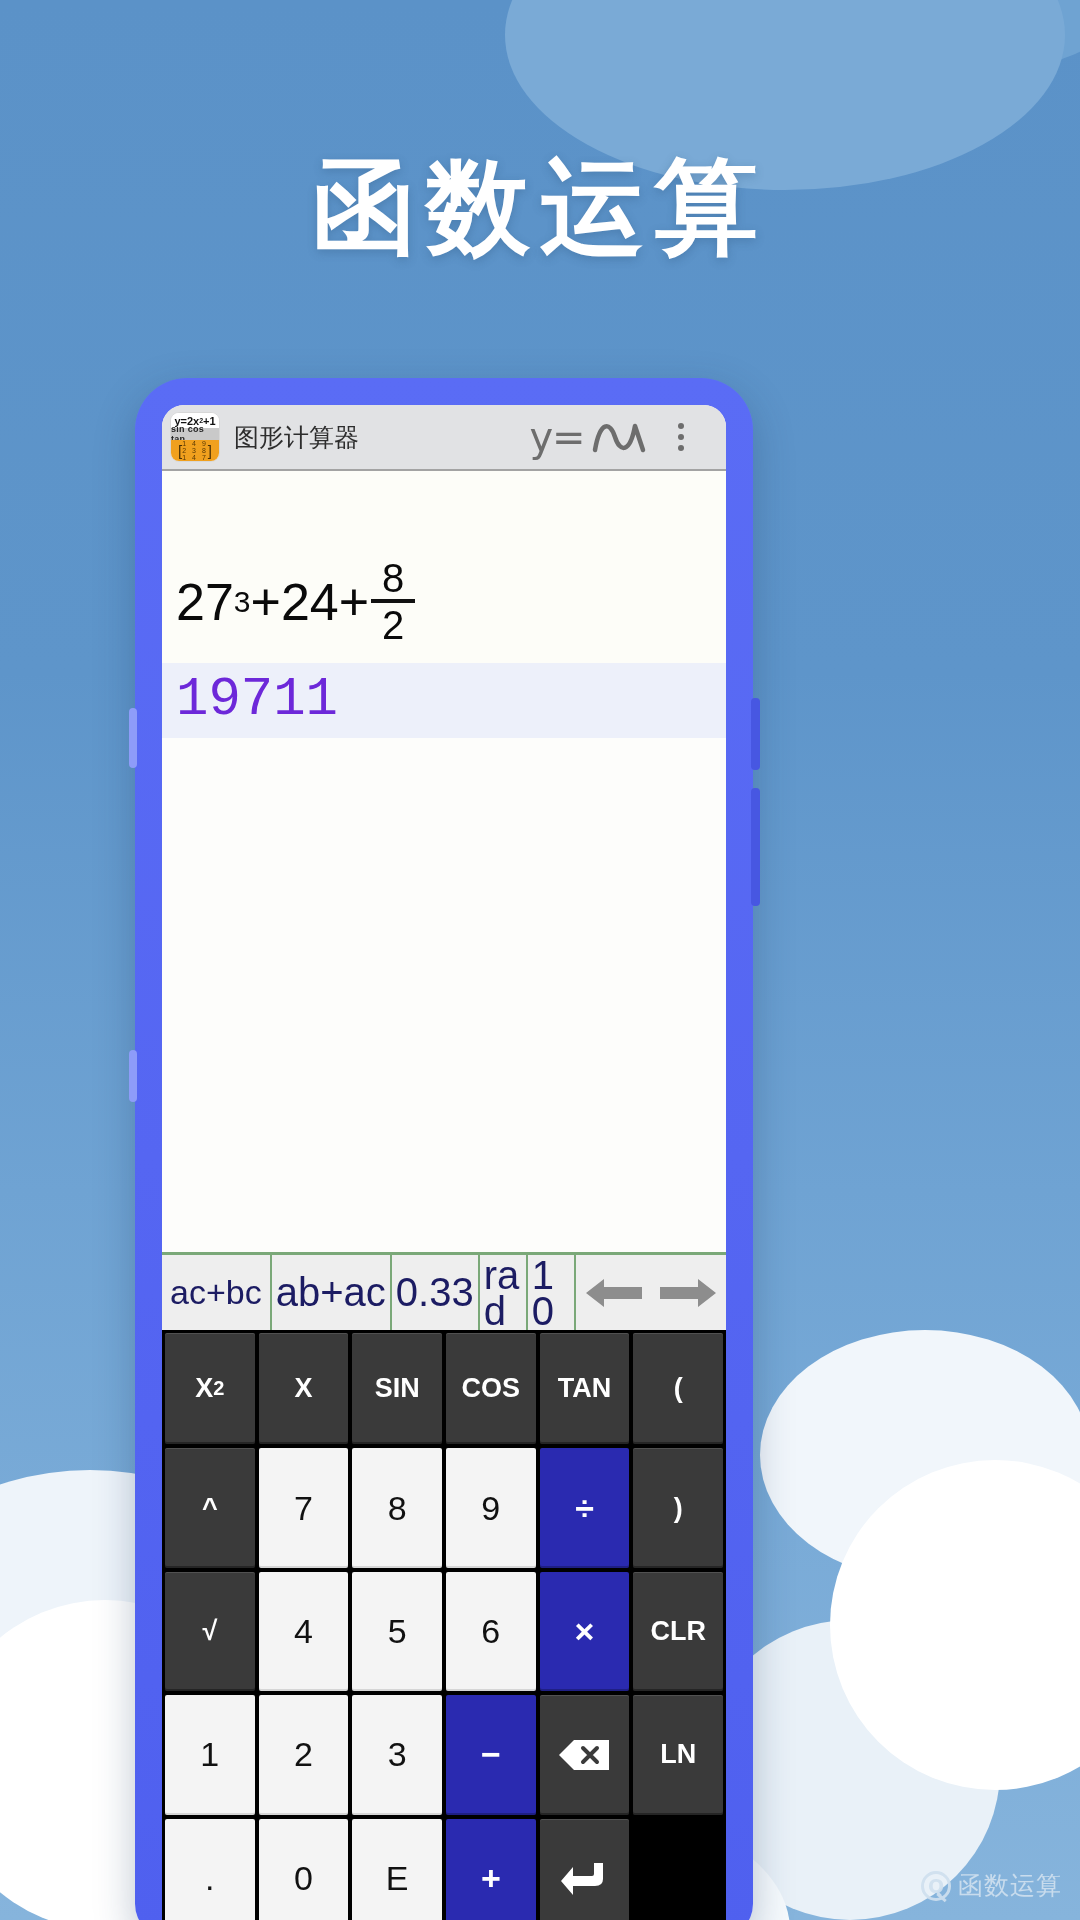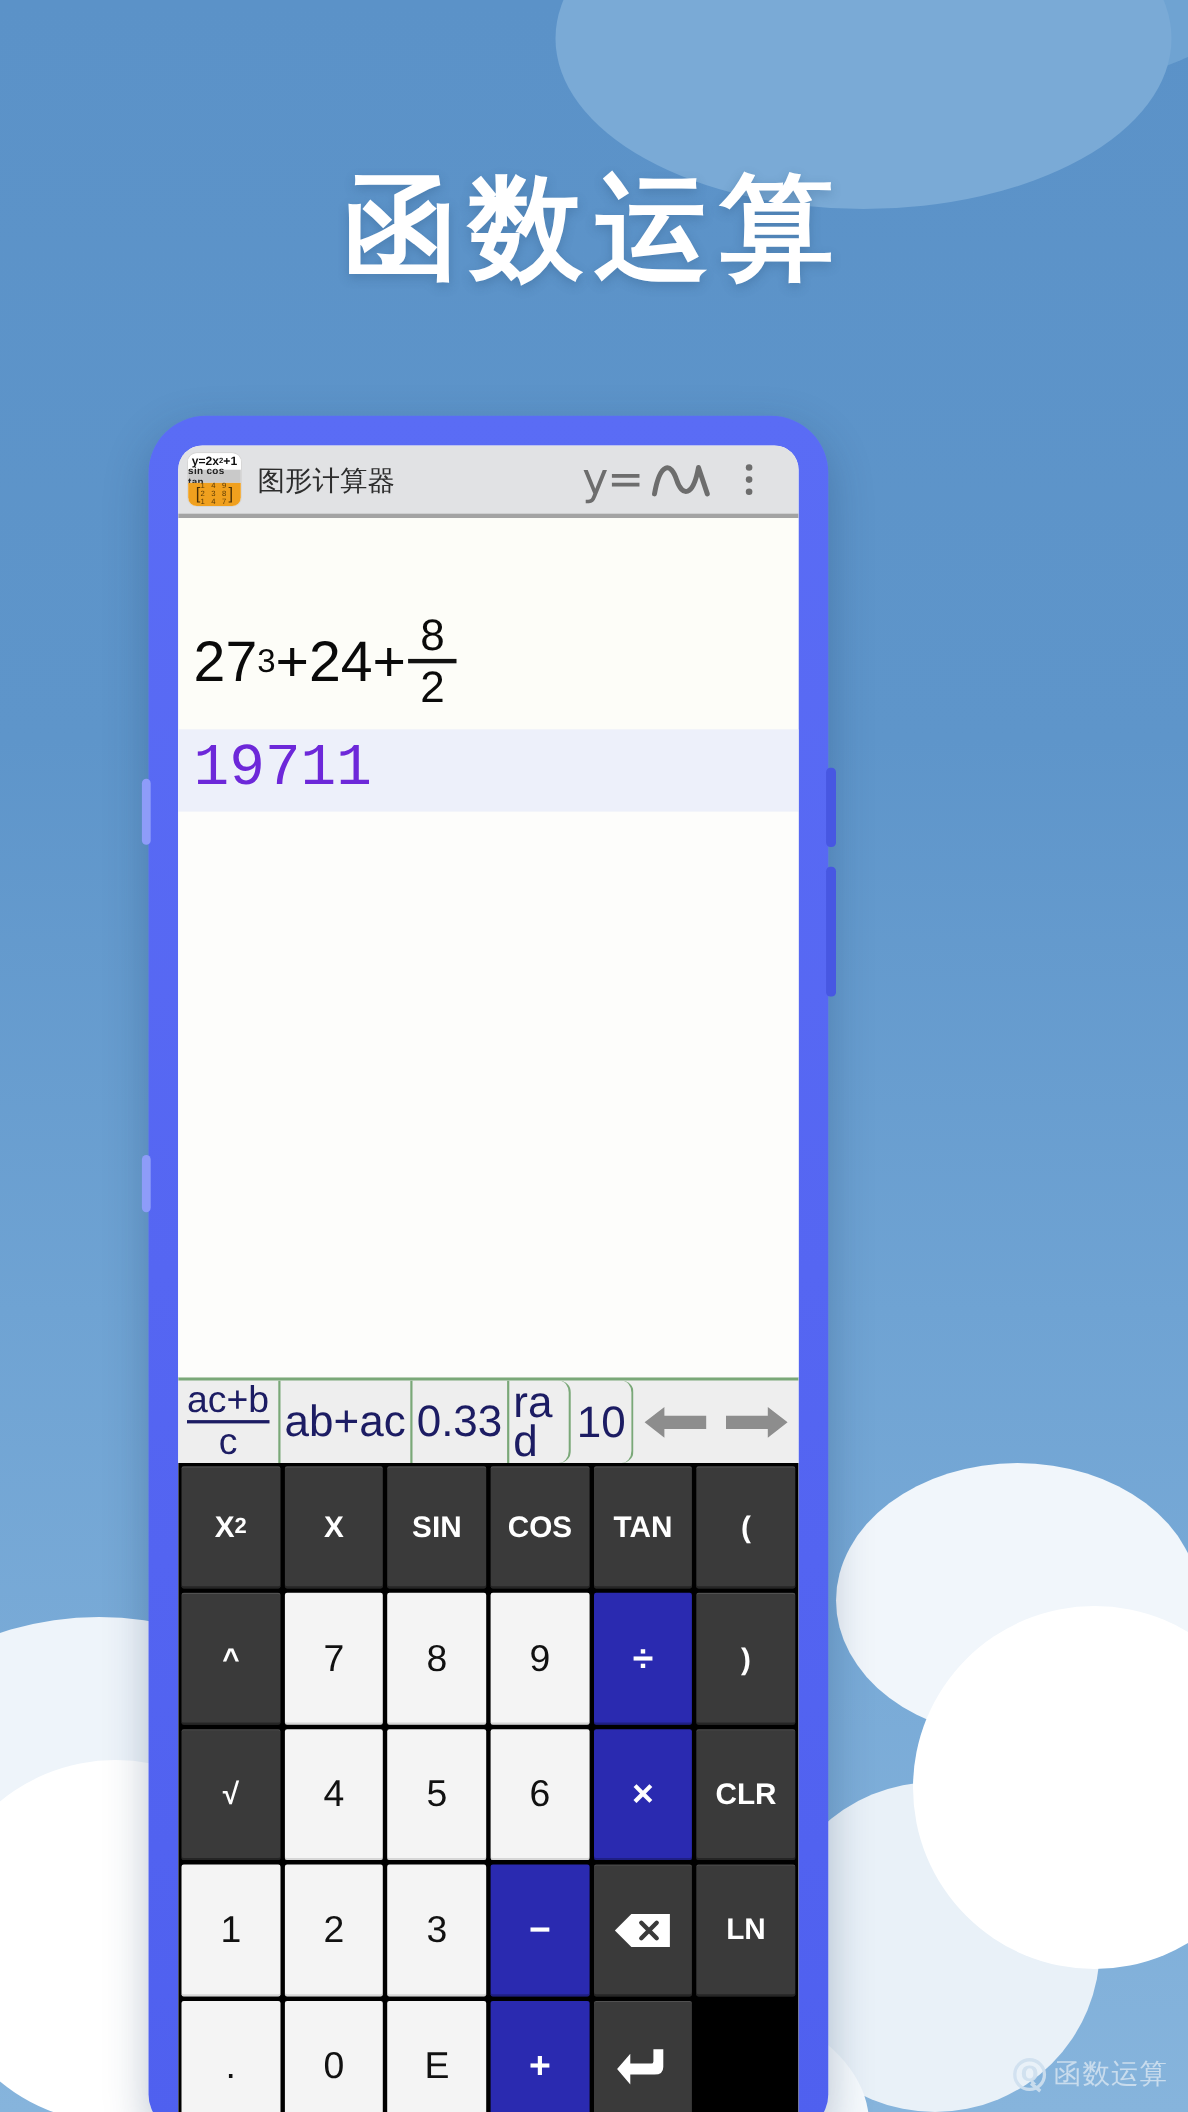--- a/index.html
+++ b/index.html
@@ -66,21 +66,21 @@
     border-radius:22px 22px 0 0;
     overflow:hidden;
     display:flex; flex-direction:column;
   }
 
   
   .toolbar {
     height:66px; background:#e1e2e4;
     display:flex; align-items:center;
     padding:0 14px 0 8px;
-    border-bottom:4px solid #a3a3a3;
+    border-bottom:2px solid #a3a3a3;
     flex:0 0 auto;
   }
   .app-icon {
     width:50px; height:50px; border-radius:9px; overflow:hidden;
     background:#fff; flex:0 0 auto;
     display:flex; flex-direction:column;
     border:1px solid #d7d7d7;
   }
   .ai-top { height:35%; background:#fff; font-size:11px; color:#111; display:flex; align-items:center; justify-content:center; font-weight:bold; }
   .ai-top sup{ font-size:7px; }
@@ -131,23 +131,23 @@
     border-top:3px solid #7aa878;
     display:flex; align-items:stretch; overflow:hidden;
   }
   .sugg-items { display:flex; flex:1; align-items:stretch; min-width:0; }
   .sugg-item {
     color:#1c1c63; font-size:40px; font-family:"Liberation Sans", sans-serif;
     display:flex; align-items:center; justify-content:center;
     padding:0 4px; border-right:2px solid #7aa878;
     overflow:visible; white-space:nowrap;
   }
-  .sugg-item.f { flex-direction:column; justify-content:center; line-height:.92; font-size:34px; padding:0 8px;}
+  .sugg-item.f { flex-direction:row; justify-content:center; line-height:.92; font-size:34px; padding:0 8px;}
   .sugg-item.f .bar { height:3px; background:#1c1c63; width:100%; margin:2px 0; }
-  .sugg-item.wrap { white-space:normal; width:66px; line-height:.9; word-break:break-all;border-radius:11px; }
+  .sugg-item.wrap { white-space:normal; width:66px; line-height:.9; word-break:break-all; }
   .sugg-arrows { display:flex; align-items:center; flex:0 0 auto; padding:0 6px; gap:6px;}
   .arrow { width:66px; height:46px; position:relative; }
   .arrow svg{ display:block; }
 
   
   .keypad {
     flex:0 0 auto; background:#000;
     display:grid; grid-template-columns:repeat(6,1fr);
     gap:4px; padding:3px 3px 0 3px;
     height:608px;

